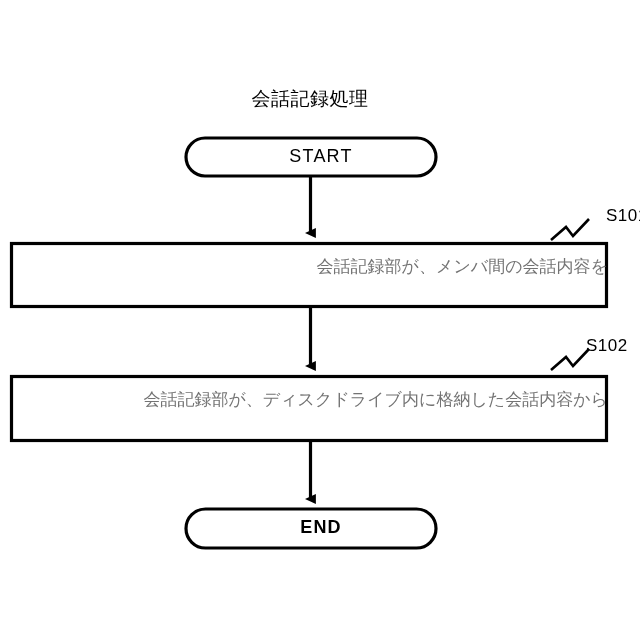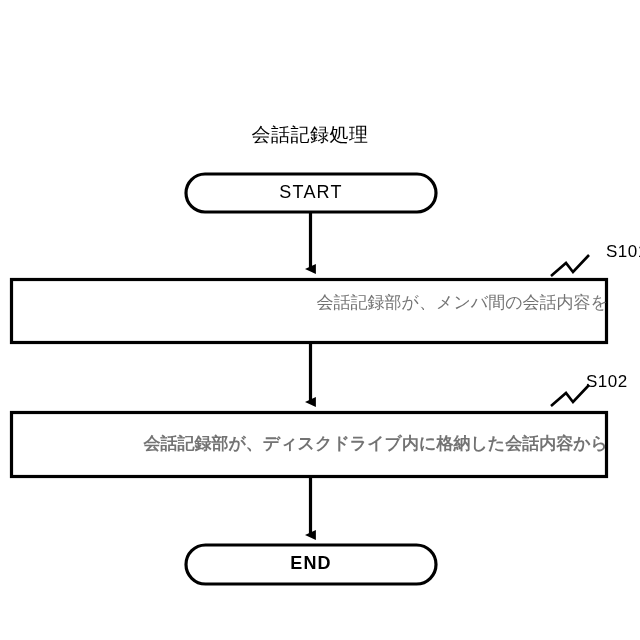--- a/index.html
+++ b/index.html
@@ -11,21 +11,20 @@
   body {
     font-family: "Liberation Sans", "DejaVu Sans", sans-serif;
     color: #000000;
   }
   #canvas {
     position: relative;
     width: 640px;
     height: 580px;
     background: #ffffff;
     overflow: hidden;
-    margin-top: 36px;
   }
   #flow-svg {
     position: absolute;
     left: 0;
     top: 0;
     width: 640px;
     height: 640px;
   }
   .diagram-title {
     position: absolute;
@@ -38,34 +37,35 @@
     color: #000;
     white-space: nowrap;
   }
   .node-label {
     position: absolute;
     text-align: center;
     font-size: 18px;
     letter-spacing: 1.2px;
     color: #000;
     white-space: nowrap;
+    padding-left: 10px;
   }
   #start-label { left: 185px; top: 146px; width: 252px; }
   #end-label   { left: 185px; top: 517px; width: 252px; font-weight: bold; }
   .process-text {
     position: absolute;
     left: 10px;
     width: 598px;
     text-align: right;
     font-size: 17px;
     line-height: 26px;
     color: #737373;
   }
   #box1-text { top: 254px; }
-  #box2-text { top: 395px; font-weight: bold; }
+  #box2-text { top: 387px; }
   .process-line { display: block; white-space: nowrap; }
   .step-tag {
     position: absolute;
     font-size: 17px;
     letter-spacing: 0.5px;
     color: #000;
     white-space: nowrap;
   }
   #step-tag-s101 { left: 606px; top: 206px; }
   #step-tag-s102 { left: 586px; top: 336px; }

